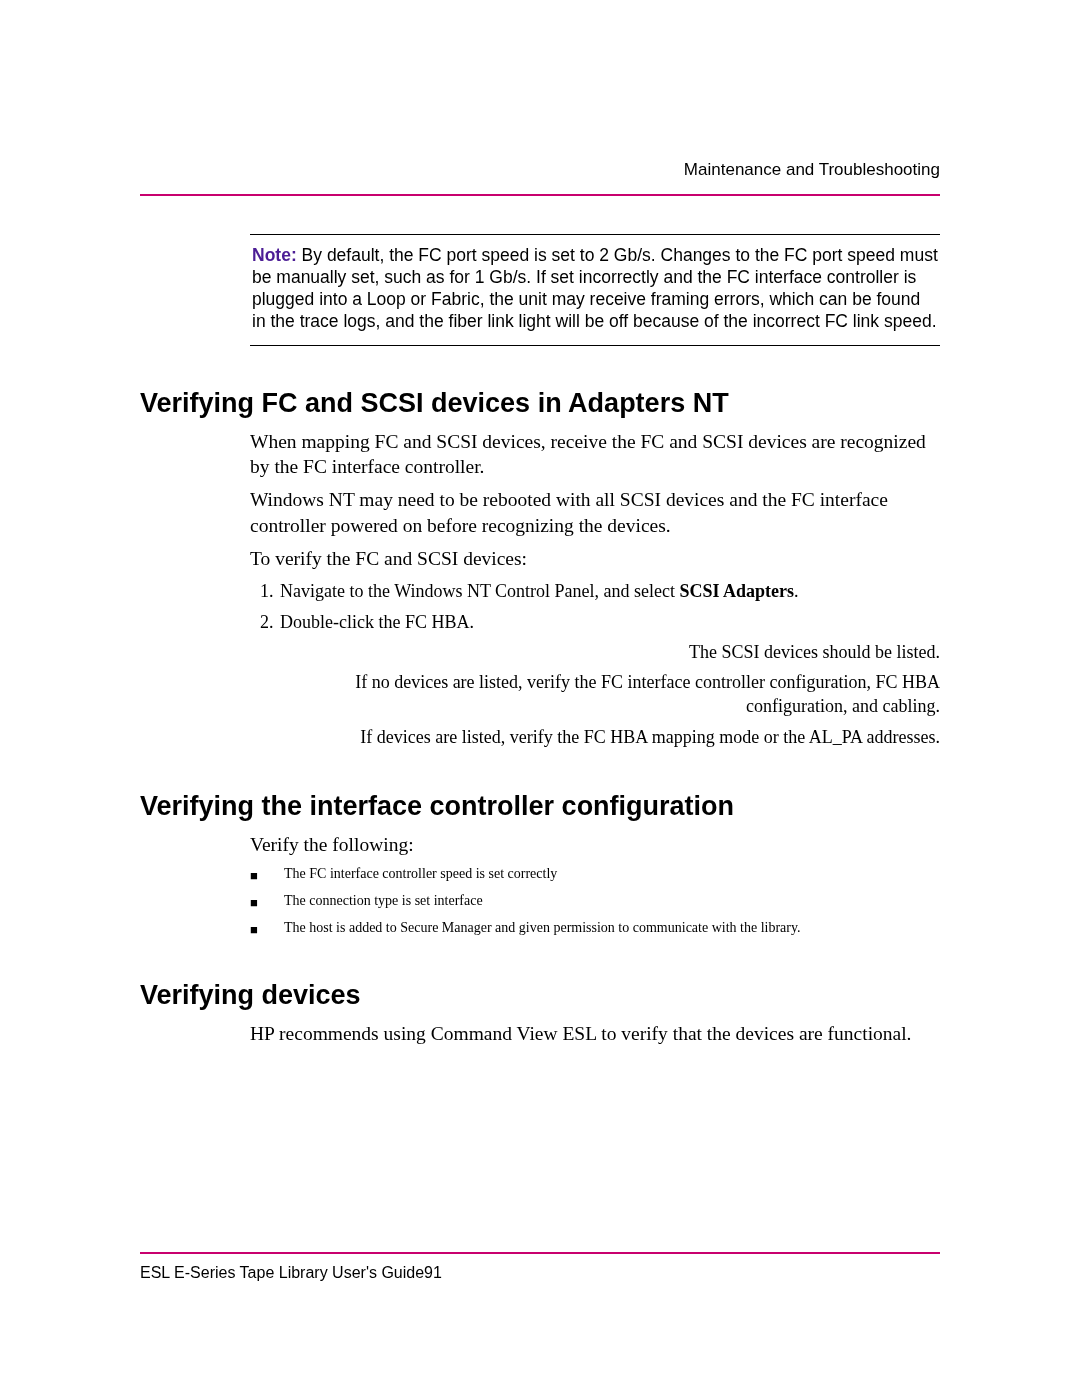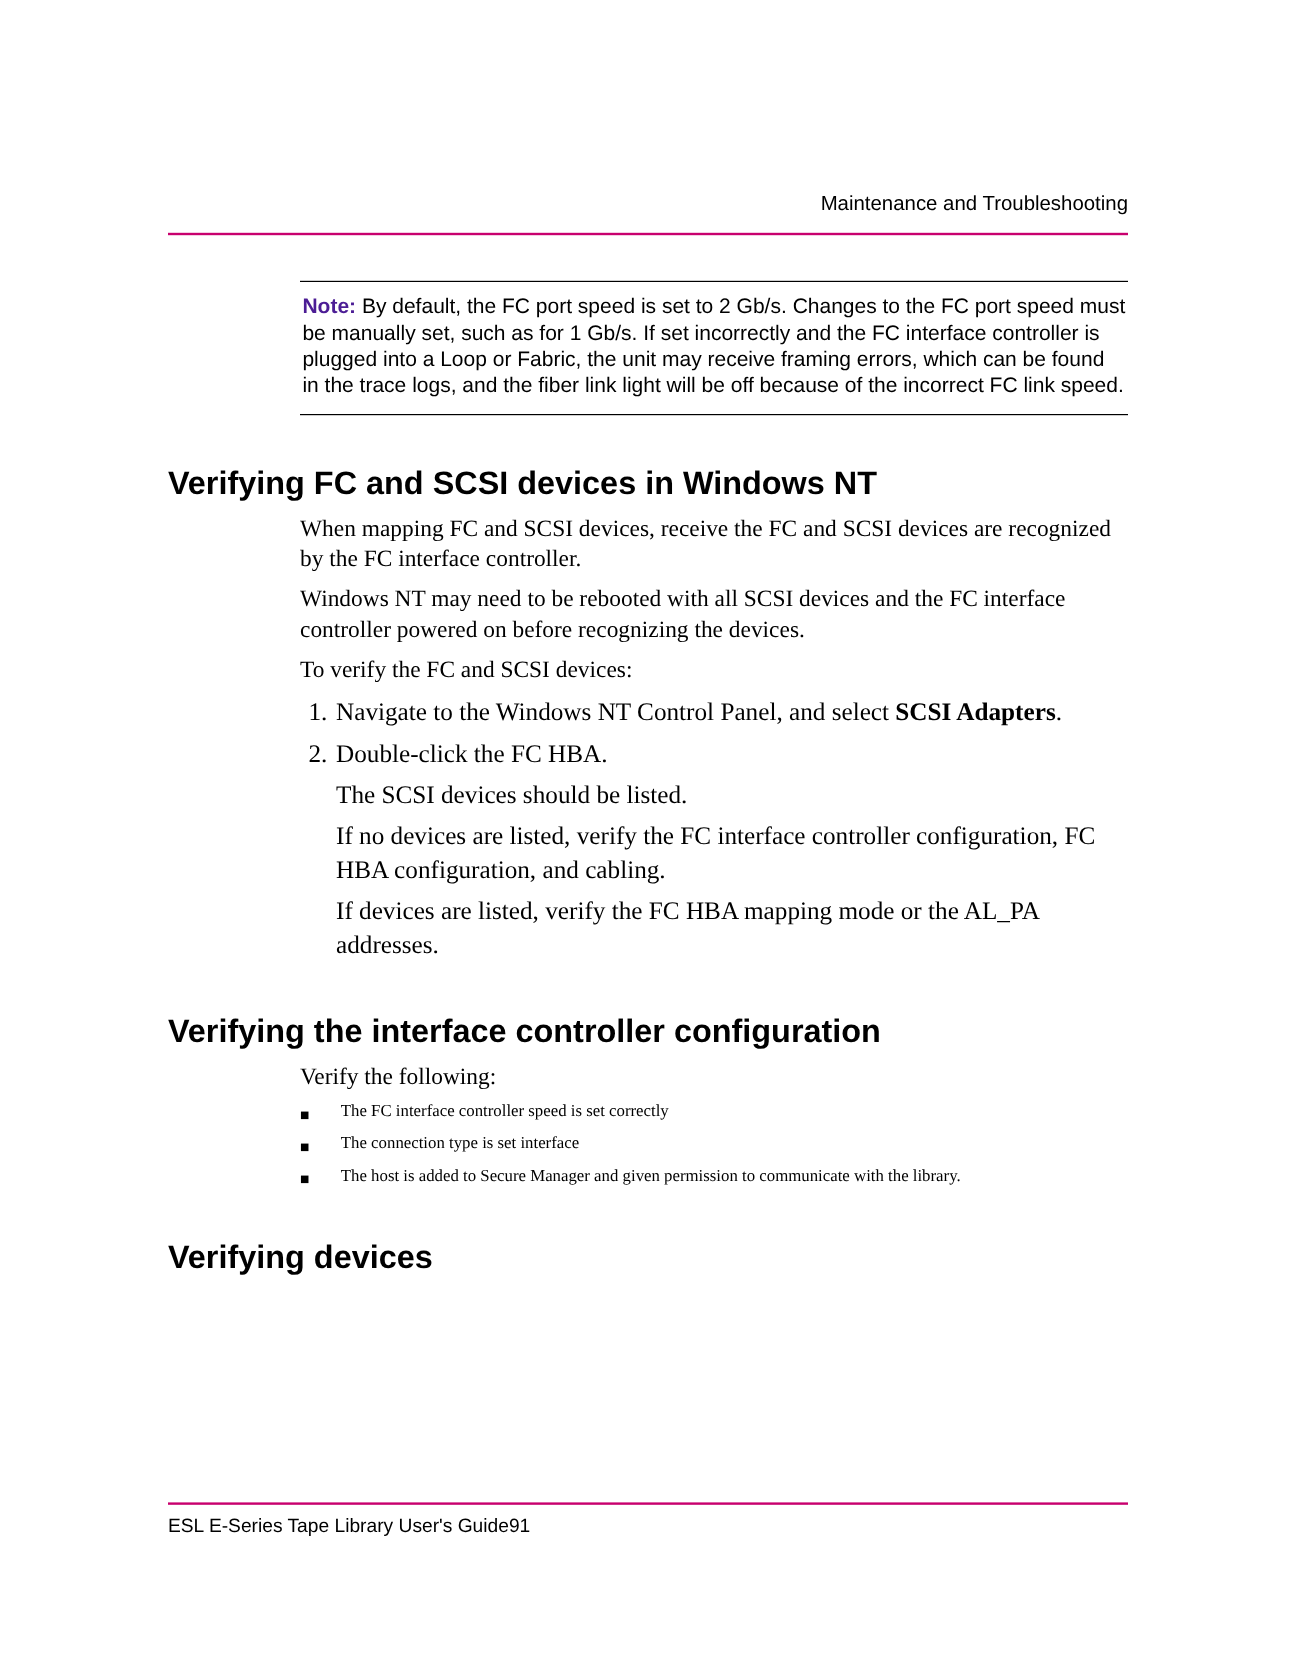--- a/index.html
+++ b/index.html
@@ -55,29 +55,30 @@
   .body-text {
     font-family: Georgia, "Times New Roman", serif;
     font-size: 19.5px;
     line-height: 1.3;
     margin: 8px 0 8px 110px;
   }
   ol.steps {
     margin: 6px 0 0 110px;
     padding-left: 28px;
     font-family: Georgia, "Times New Roman", serif;
-    font-size: 21px;
+    font-size: 18px;
     line-height: 1.35;
   }
   ol.steps li {
     padding-left: 2px;
     margin-bottom: 6px;
   }
   .sub {
-    margin: 6px 0 6px 0;
+    margin: 6px 0 6px 12px;
+    text-align: right;
   }
   ul.bullets {
     list-style: none;
     margin: 6px 0 0 110px;
     padding: 0;
     font-family: Georgia, "Times New Roman", serif;
     font-size: 14px;
     line-height: 1.35;
   }
   ul.bullets li {
@@ -117,21 +118,21 @@
 
   <div class="note-block">
     <hr class="hr-thin">
     <div class="note-body">
       <span class="note-label">Note:</span>
       <span>By default, the FC port speed is set to 2 Gb/s. Changes to the FC port speed must be manually set, such as for 1 Gb/s. If set incorrectly and the FC interface controller is plugged into a Loop or Fabric, the unit may receive framing errors, which can be found in the trace logs, and the fiber link light will be off because of the incorrect FC link speed.</span>
     </div>
     <hr class="hr-thin">
   </div>
 
-  <h2>Verifying FC and SCSI devices in Windows NT</h2>
+  <h2>Verifying FC and SCSI devices in Adapters NT</h2>
   <p class="body-text">When mapping FC and SCSI devices, receive the FC and SCSI devices are recognized by the FC interface controller.</p>
   <p class="body-text">Windows NT may need to be rebooted with all SCSI devices and the FC interface controller powered on before recognizing the devices.</p>
   <p class="body-text">To verify the FC and SCSI devices:</p>
 
   <ol class="steps">
     <li>
       <span>Navigate to the Windows NT Control Panel, and select </span><strong>SCSI Adapters</strong><span>.</span>
     </li>
     <li>
       <span>Double-click the FC HBA.</span>
@@ -143,20 +144,21 @@
 
   <h2>Verifying the interface controller configuration</h2>
   <p class="body-text">Verify the following:</p>
   <ul class="bullets">
     <li>The FC interface controller speed is set correctly</li>
     <li>The connection type is set interface</li>
     <li>The host is added to Secure Manager and given permission to communicate with the library.</li>
   </ul>
 
   <h2>Verifying devices</h2>
+  <p class="body-text">HP recommends using Command View ESL to verify that the devices are functional.</p>
 
   <div class="footer">
     <hr class="hr-magenta">
     <div class="footer-row">
       <span>ESL E-Series Tape Library User's Guide</span>
       <span>91</span>
     </div>
   </div>
 
 </div>

